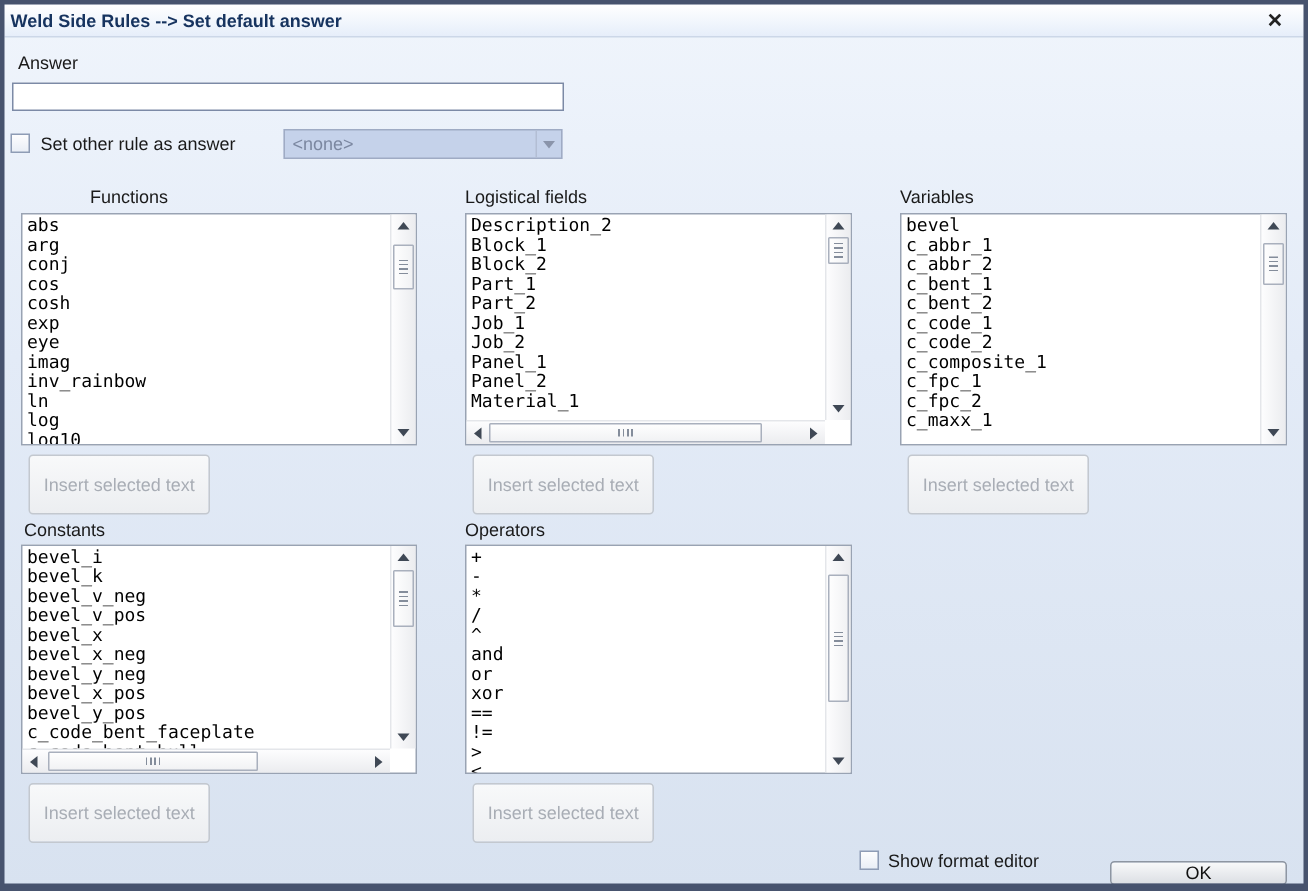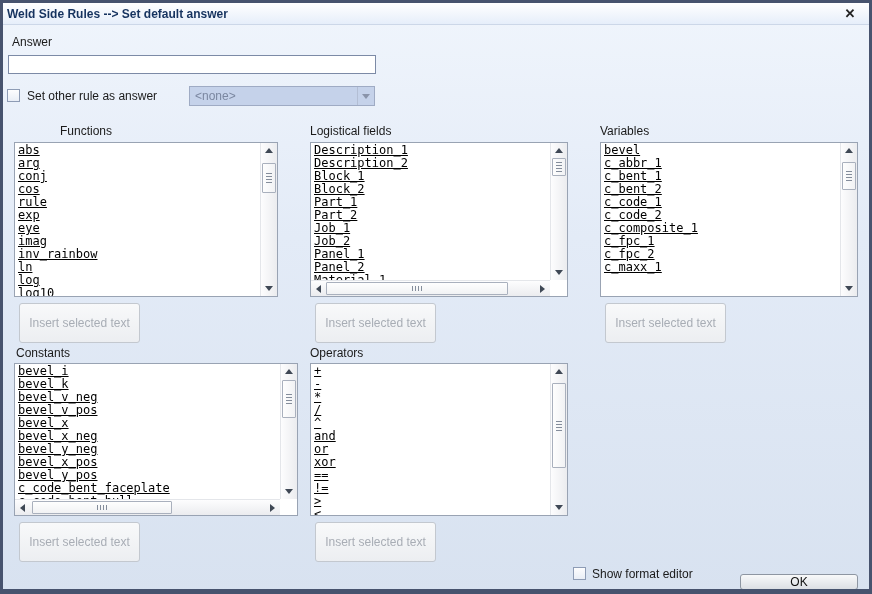--- a/index.html
+++ b/index.html
@@ -42,21 +42,21 @@
   .combo .arrbox{
     position:absolute;right:0;top:0;width:17px;height:18px;
     border-left:1px solid #b3bed4;display:flex;align-items:center;justify-content:center;
   }
   .tri-down{width:0;height:0;border-left:4px solid transparent;border-right:4px solid transparent;border-top:5px solid #8a94aa;}
   
   .listbox{position:absolute;border:1px solid #99a3b3;background:#fff;display:flex;flex-direction:column;}
   .listrow{flex:1;display:flex;min-height:0;}
   .items{
     flex:1;overflow:hidden;padding:1px 0 0 3px;
-    font-family:"DejaVu Sans Mono",monospace;font-size:12px;line-height:13px;color:#000;text-decoration:underline;
+    font-family:"DejaVu Sans Mono",monospace;font-size:12px;line-height:13px;color:#000;
   }
   .item{white-space:nowrap;height:13px;}
   .vscroll{width:17px;background:linear-gradient(to right,#fdfdfe,#ebecef);display:flex;flex-direction:column;border-left:1px solid #e4e6ea;}
   .vscroll .sbtn{height:15px;display:flex;align-items:center;justify-content:center;}
   .vtrack{flex:1;position:relative;}
   .vthumb{
     position:absolute;left:1px;right:1px;
     background:linear-gradient(to right,#fefefe,#f1f2f4);
     border:1px solid #a9b0bd;border-radius:1px;
   }
@@ -115,21 +115,21 @@
   </div>
 
   <div class="lbl" style="left:16px;top:124px;margin-left:44px;">Functions</div>
   <div class="listbox" style="left:14px;top:142px;width:264px;height:155px;">
     <div class="listrow">
       <div class="items">
           <div class="item">abs</div>
           <div class="item">arg</div>
           <div class="item">conj</div>
           <div class="item">cos</div>
-          <div class="item">rule</div>
+          <div class="item">cosh</div>
           <div class="item">exp</div>
           <div class="item">eye</div>
           <div class="item">imag</div>
           <div class="item">inv_rainbow</div>
           <div class="item">ln</div>
           <div class="item">log</div>
           <div class="item">log10</div>
         </div>
       <div class="vscroll">
         <div class="sbtn">
@@ -143,21 +143,20 @@
           </div>
       </div>
     </div>
   </div>
   <div class="btn" style="left:19px;top:303px;">Insert selected text</div>
 
   <div class="lbl" style="left:310px;top:124px;">Logistical fields</div>
   <div class="listbox" style="left:310px;top:142px;width:258px;height:155px;">
     <div class="listrow">
       <div class="items">
-          <div class="item">Description_1</div>
           <div class="item">Description_2</div>
           <div class="item">Block_1</div>
           <div class="item">Block_2</div>
           <div class="item">Part_1</div>
           <div class="item">Part_2</div>
           <div class="item">Job_1</div>
           <div class="item">Job_2</div>
           <div class="item">Panel_1</div>
           <div class="item">Panel_2</div>
           <div class="item">Material_1</div>
@@ -190,20 +189,21 @@
     </div>
   </div>
   <div class="btn" style="left:315px;top:303px;">Insert selected text</div>
 
   <div class="lbl" style="left:600px;top:124px;">Variables</div>
   <div class="listbox" style="left:600px;top:142px;width:258px;height:155px;">
     <div class="listrow">
       <div class="items">
           <div class="item">bevel</div>
           <div class="item">c_abbr_1</div>
+          <div class="item">c_abbr_2</div>
           <div class="item">c_bent_1</div>
           <div class="item">c_bent_2</div>
           <div class="item">c_code_1</div>
           <div class="item">c_code_2</div>
           <div class="item">c_composite_1</div>
           <div class="item">c_fpc_1</div>
           <div class="item">c_fpc_2</div>
           <div class="item">c_maxx_1</div>
         </div>
       <div class="vscroll">
@@ -215,21 +215,21 @@
           </div>
         <div class="sbtn">
             <span class="arr-dn"></span>
           </div>
       </div>
     </div>
   </div>
   <div class="btn" style="left:605px;top:303px;">Insert selected text</div>
 
   <div class="lbl" style="left:16px;top:346px;">Constants</div>
-  <div class="listbox" style="left:14px;top:363px;width:284px;height:153px;">
+  <div class="listbox" style="left:14px;top:363px;width:264px;height:153px;">
     <div class="listrow">
       <div class="items">
           <div class="item">bevel_i</div>
           <div class="item">bevel_k</div>
           <div class="item">bevel_v_neg</div>
           <div class="item">bevel_v_pos</div>
           <div class="item">bevel_x</div>
           <div class="item">bevel_x_neg</div>
           <div class="item">bevel_y_neg</div>
           <div class="item">bevel_x_pos</div>

